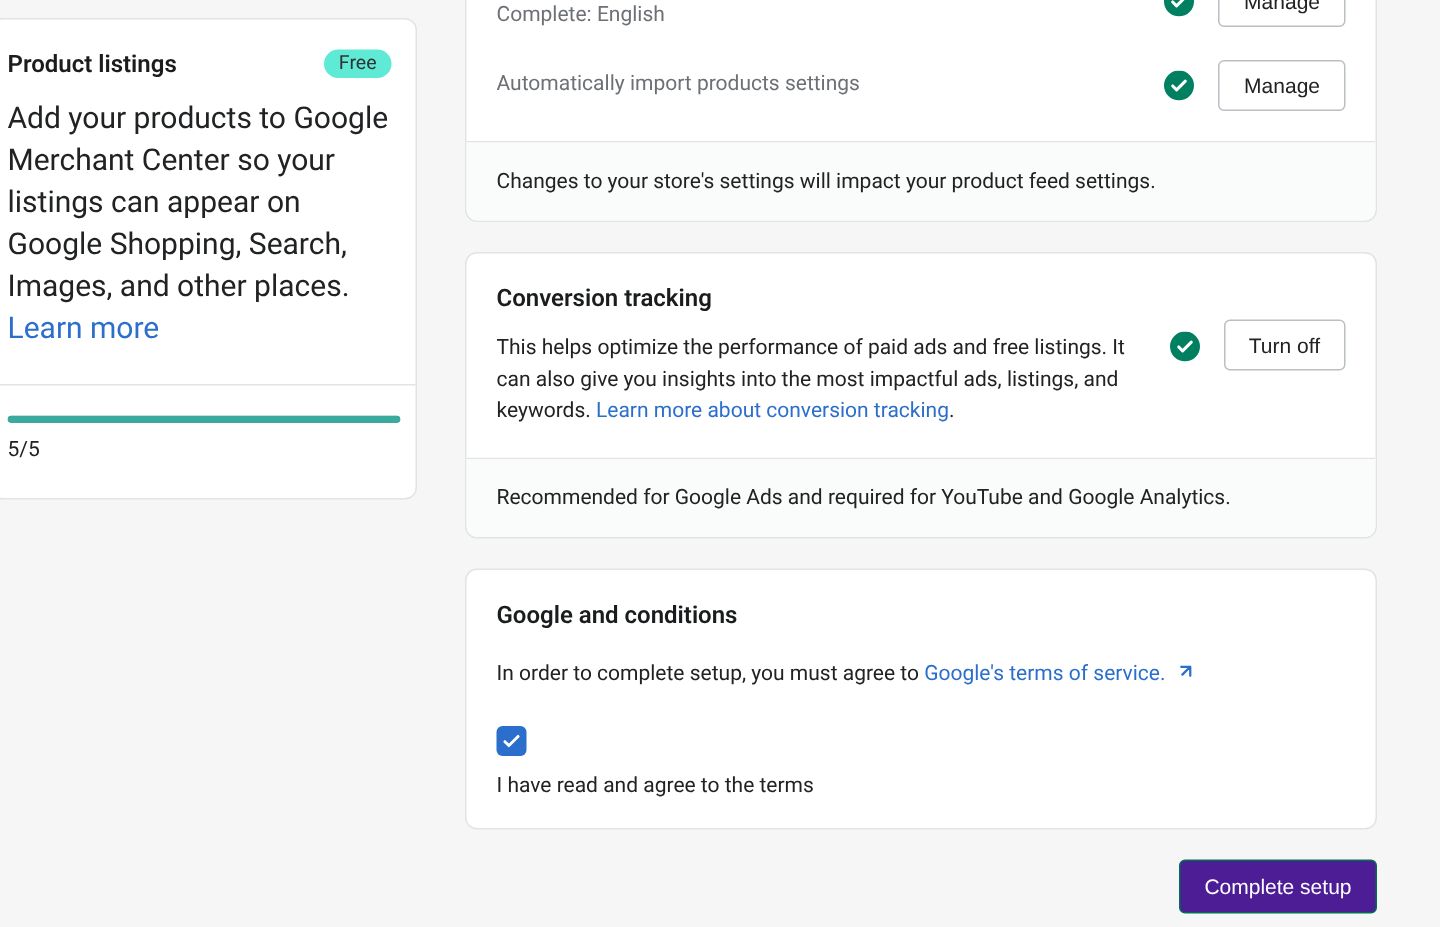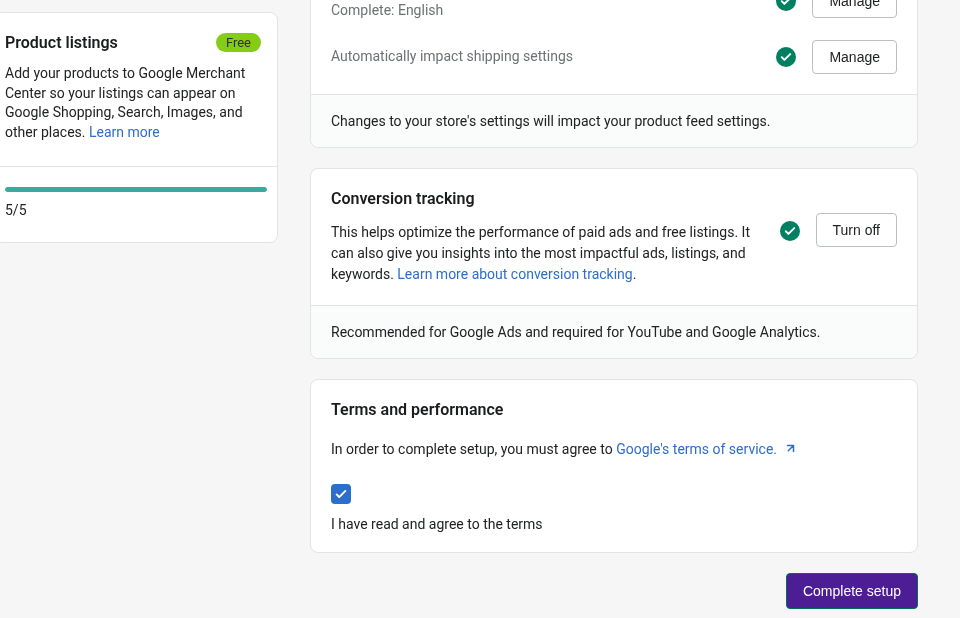--- a/index.html
+++ b/index.html
@@ -31,28 +31,28 @@
     justify-content: space-between;
     align-items: center;
     margin-bottom: 12px;
   }
   .sidebar-title {
     font-size: 16px;
     font-weight: 600;
     color: #1a1c1d;
   }
   .badge {
-    background: #84cc16;
+    background: #5eead4;
     color: #303233;
     font-size: 13px;
     padding: 2px 10px;
     border-radius: 10px;
   }
   .sidebar-desc {
-    font-size: 14px;
+    font-size: 20px;
     line-height: 1.4;
     color: #202223;
   }
   .link { color: #2c6ecb; text-decoration: none; cursor: pointer; }
   .sidebar-progress-wrap {
     border-top: 1px solid #e1e3e5;
     padding: 20px 10px 24px 10px;
   }
   .progress-bar {
     height: 5px;
@@ -220,21 +220,21 @@
           <svg width="20" height="20" viewBox="0 0 20 20">
               <circle cx="10" cy="10" r="10" fill="#008060"></circle>
               <path d="M5.8 10.3 l2.6 2.6 l5.8 -5.8" stroke="#fff" stroke-width="2" fill="none" stroke-linecap="round" stroke-linejoin="round"></path>
             </svg>
         </span>
         <button class="btn">Manage</button>
       </div>
 
       <div class="setting-row" style="padding-bottom:0;">
         <div class="setting-text">
-          <div class="setting-sub">Automatically impact shipping settings</div>
+          <div class="setting-sub">Automatically import products settings</div>
         </div>
         <span class="status-icon">
           <svg width="20" height="20" viewBox="0 0 20 20">
               <circle cx="10" cy="10" r="10" fill="#008060"></circle>
               <path d="M5.8 10.3 l2.6 2.6 l5.8 -5.8" stroke="#fff" stroke-width="2" fill="none" stroke-linecap="round" stroke-linejoin="round"></path>
             </svg>
         </span>
         <button class="btn">Manage</button>
       </div>
 
@@ -258,21 +258,21 @@
             </svg>
         </span>
         <button class="btn" style="margin-top:24px;">Turn off</button>
       </div>
     </div>
     <div class="card-footer">Recommended for Google Ads and required for YouTube and Google Analytics.</div>
   </div>
 
   <div class="card">
     <div class="card-body">
-      <h3 class="section-heading" style="margin-bottom:20px;">Terms and performance</h3>
+      <h3 class="section-heading" style="margin-bottom:20px;">Google and conditions</h3>
       <p class="body-text">
         <span>In order to complete setup, you must agree to </span><a class="link" href="#"><span>Google's terms of service.</span>&nbsp;<span class="ext-icon"><svg width="12" height="12" viewBox="0 0 16 16">
                 <path d="M6 2h8v8M14 2L7 9" stroke="#2c6ecb" stroke-width="2" fill="none" stroke-linecap="round" stroke-linejoin="round"></path>
               </svg></span></a>
       </p>
       <div class="terms-row">
         <span class="checkbox" role="checkbox" aria-checked="true">
           <svg width="14" height="14" viewBox="0 0 16 16">
               <path d="M3 8.5 l3 3 l7 -7" stroke="#fff" stroke-width="2.2" fill="none" stroke-linecap="round" stroke-linejoin="round"></path>
             </svg>

